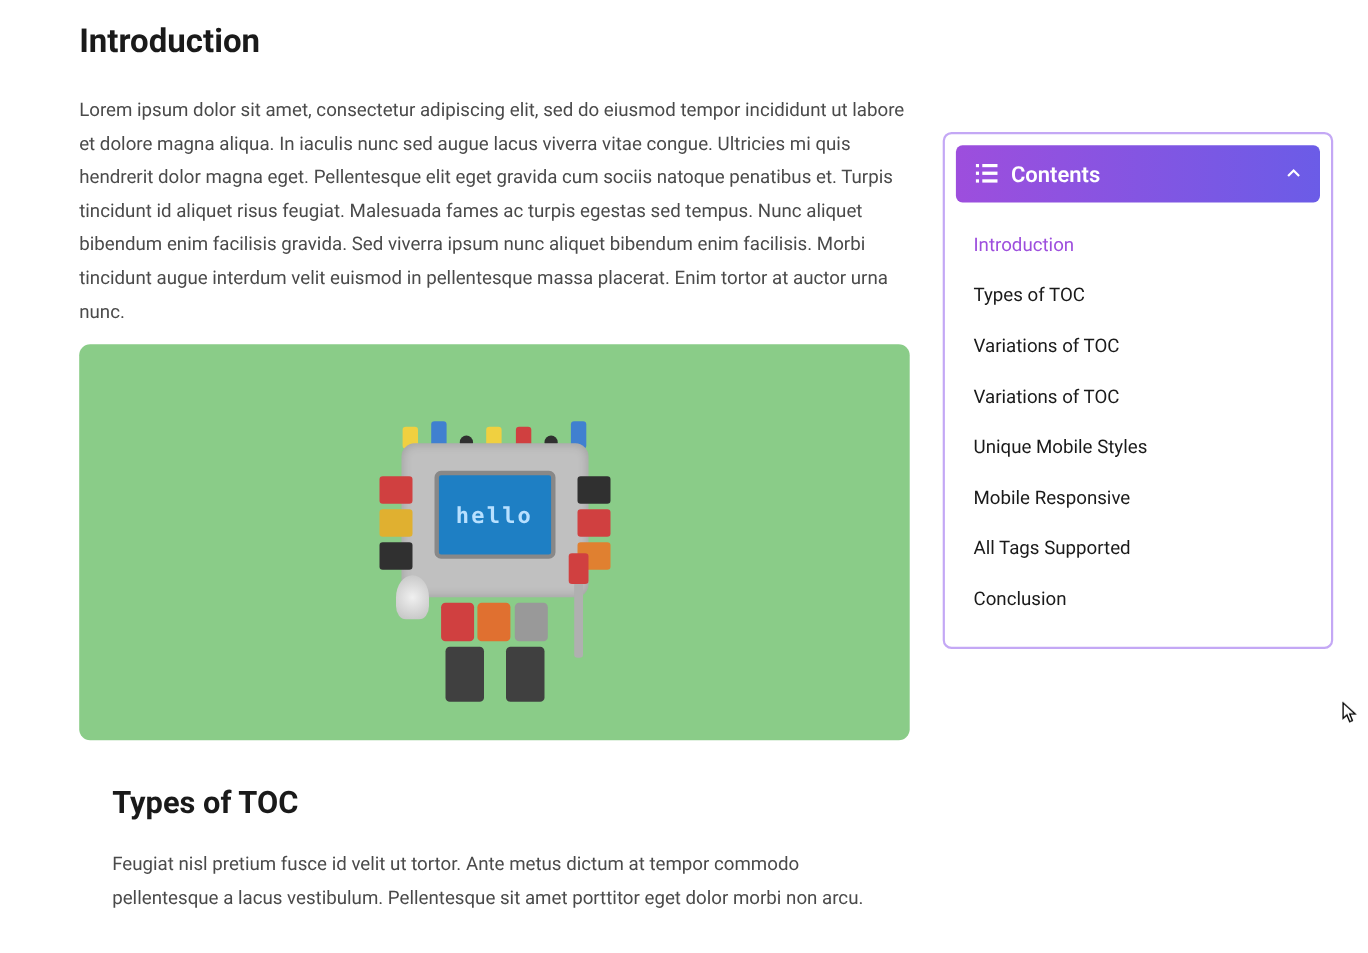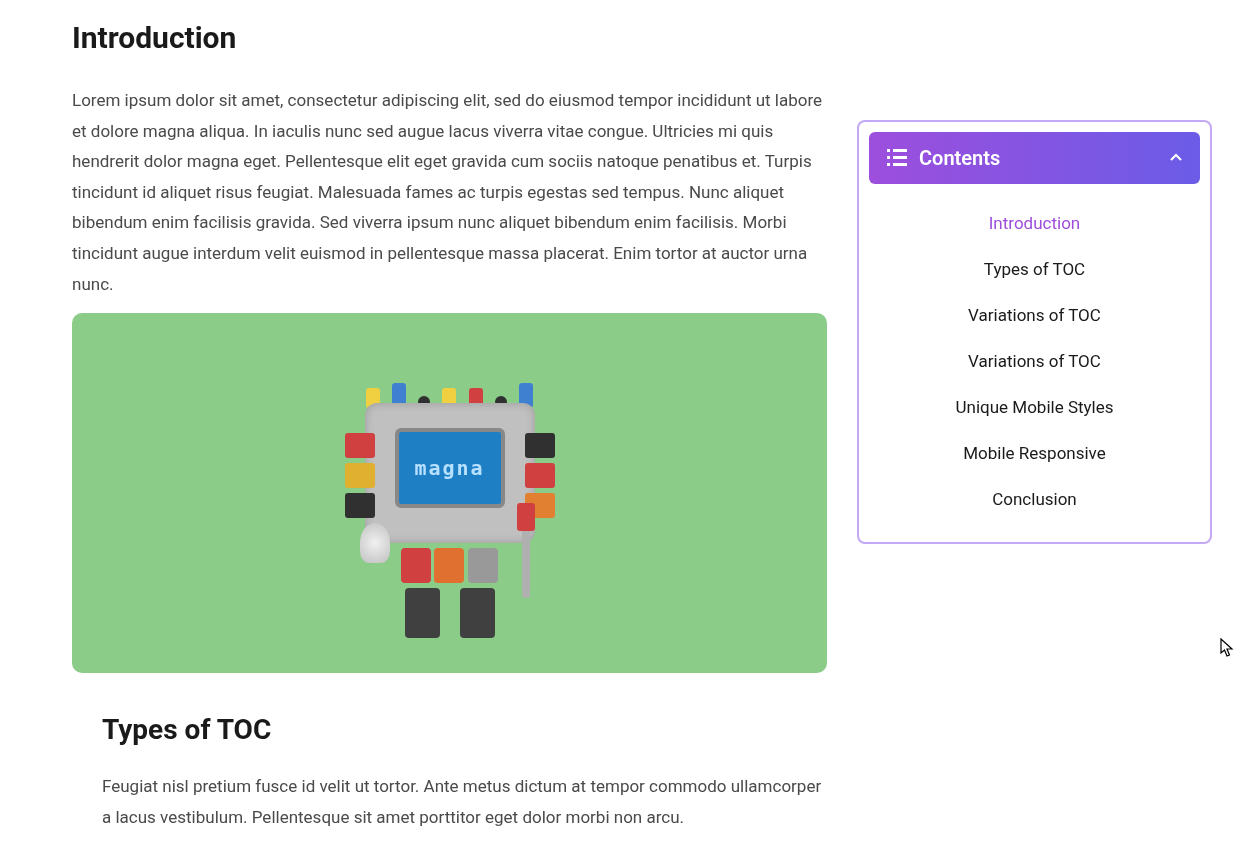--- a/index.html
+++ b/index.html
@@ -189,21 +189,20 @@
       top: 130px;
       width: 18px;
       height: 28px;
       background: #d04040;
       border-radius: 3px;
     }
     
     .sidebar {
       width: 355px;
       margin-top: 100px;
-      text-align: center;
     }
     .toc-box {
       border: 2px solid #c4a8f5;
       border-radius: 8px;
       padding: 10px;
       background: #fff;
     }
     .toc-header {
       background: linear-gradient(90deg, #9d4edd 0%, #6b5ce7 100%);
       color: #fff;
@@ -266,21 +265,21 @@
         <div class="robot-top-parts">
           <div class="part yellow"></div>
           <div class="part blue"></div>
           <div class="part black"></div>
           <div class="part yellow"></div>
           <div class="part red"></div>
           <div class="part black"></div>
           <div class="part blue"></div>
         </div>
         <div class="robot-head">
-          <div class="robot-screen">magna</div>
+          <div class="robot-screen">hello</div>
         </div>
         <div class="robot-side left">
           <div class="side-block red"></div>
           <div class="side-block yellow"></div>
           <div class="side-block black"></div>
         </div>
         <div class="robot-side right">
           <div class="side-block black"></div>
           <div class="side-block red"></div>
           <div class="side-block orange"></div>
@@ -294,21 +293,21 @@
           <div class="body-block gray"></div>
         </div>
         <div class="robot-legs">
           <div class="leg"></div>
           <div class="leg"></div>
         </div>
       </div>
     </div>
 
     <h2 class="section-heading-indented">Types of TOC</h2>
-    <p class="body-text-indented">Feugiat nisl pretium fusce id velit ut tortor. Ante metus dictum at tempor commodo ullamcorper a lacus vestibulum. Pellentesque sit amet porttitor eget dolor morbi non arcu.</p>
+    <p class="body-text-indented">Feugiat nisl pretium fusce id velit ut tortor. Ante metus dictum at tempor commodo pellentesque a lacus vestibulum. Pellentesque sit amet porttitor eget dolor morbi non arcu.</p>
   </div>
 
   <aside class="sidebar">
     <div class="toc-box">
       <div class="toc-header">
         <div class="toc-header-left">
           <svg class="toc-icon" viewBox="0 0 20 18" fill="#fff">
             <rect x="0" y="0" width="3" height="3"></rect>
             <rect x="6" y="0" width="14" height="3"></rect>
             <rect x="0" y="7" width="3" height="3"></rect>
@@ -322,20 +321,21 @@
           <path d="M1 6 L6 1 L11 6"></path>
         </svg>
       </div>
       <ul class="toc-list" id="toc-list">
       <li class="toc-item active">Introduction</li>
           <li class="toc-item">Types of TOC</li>
           <li class="toc-item">Variations of TOC</li>
           <li class="toc-item">Variations of TOC</li>
           <li class="toc-item">Unique Mobile Styles</li>
           <li class="toc-item">Mobile Responsive</li>
+          <li class="toc-item">All Tags Supported</li>
           <li class="toc-item">Conclusion</li>
         </ul>
     </div>
   </aside>
 </div>
 
 <svg class="cursor" viewBox="0 0 16 20" fill="none" stroke="#000" stroke-width="1.2">
   <path d="M1 1 L1 15 L4.5 12 L7 18 L9.5 17 L7 11 L12 11 Z" fill="#fff"></path>
 </svg>
 

